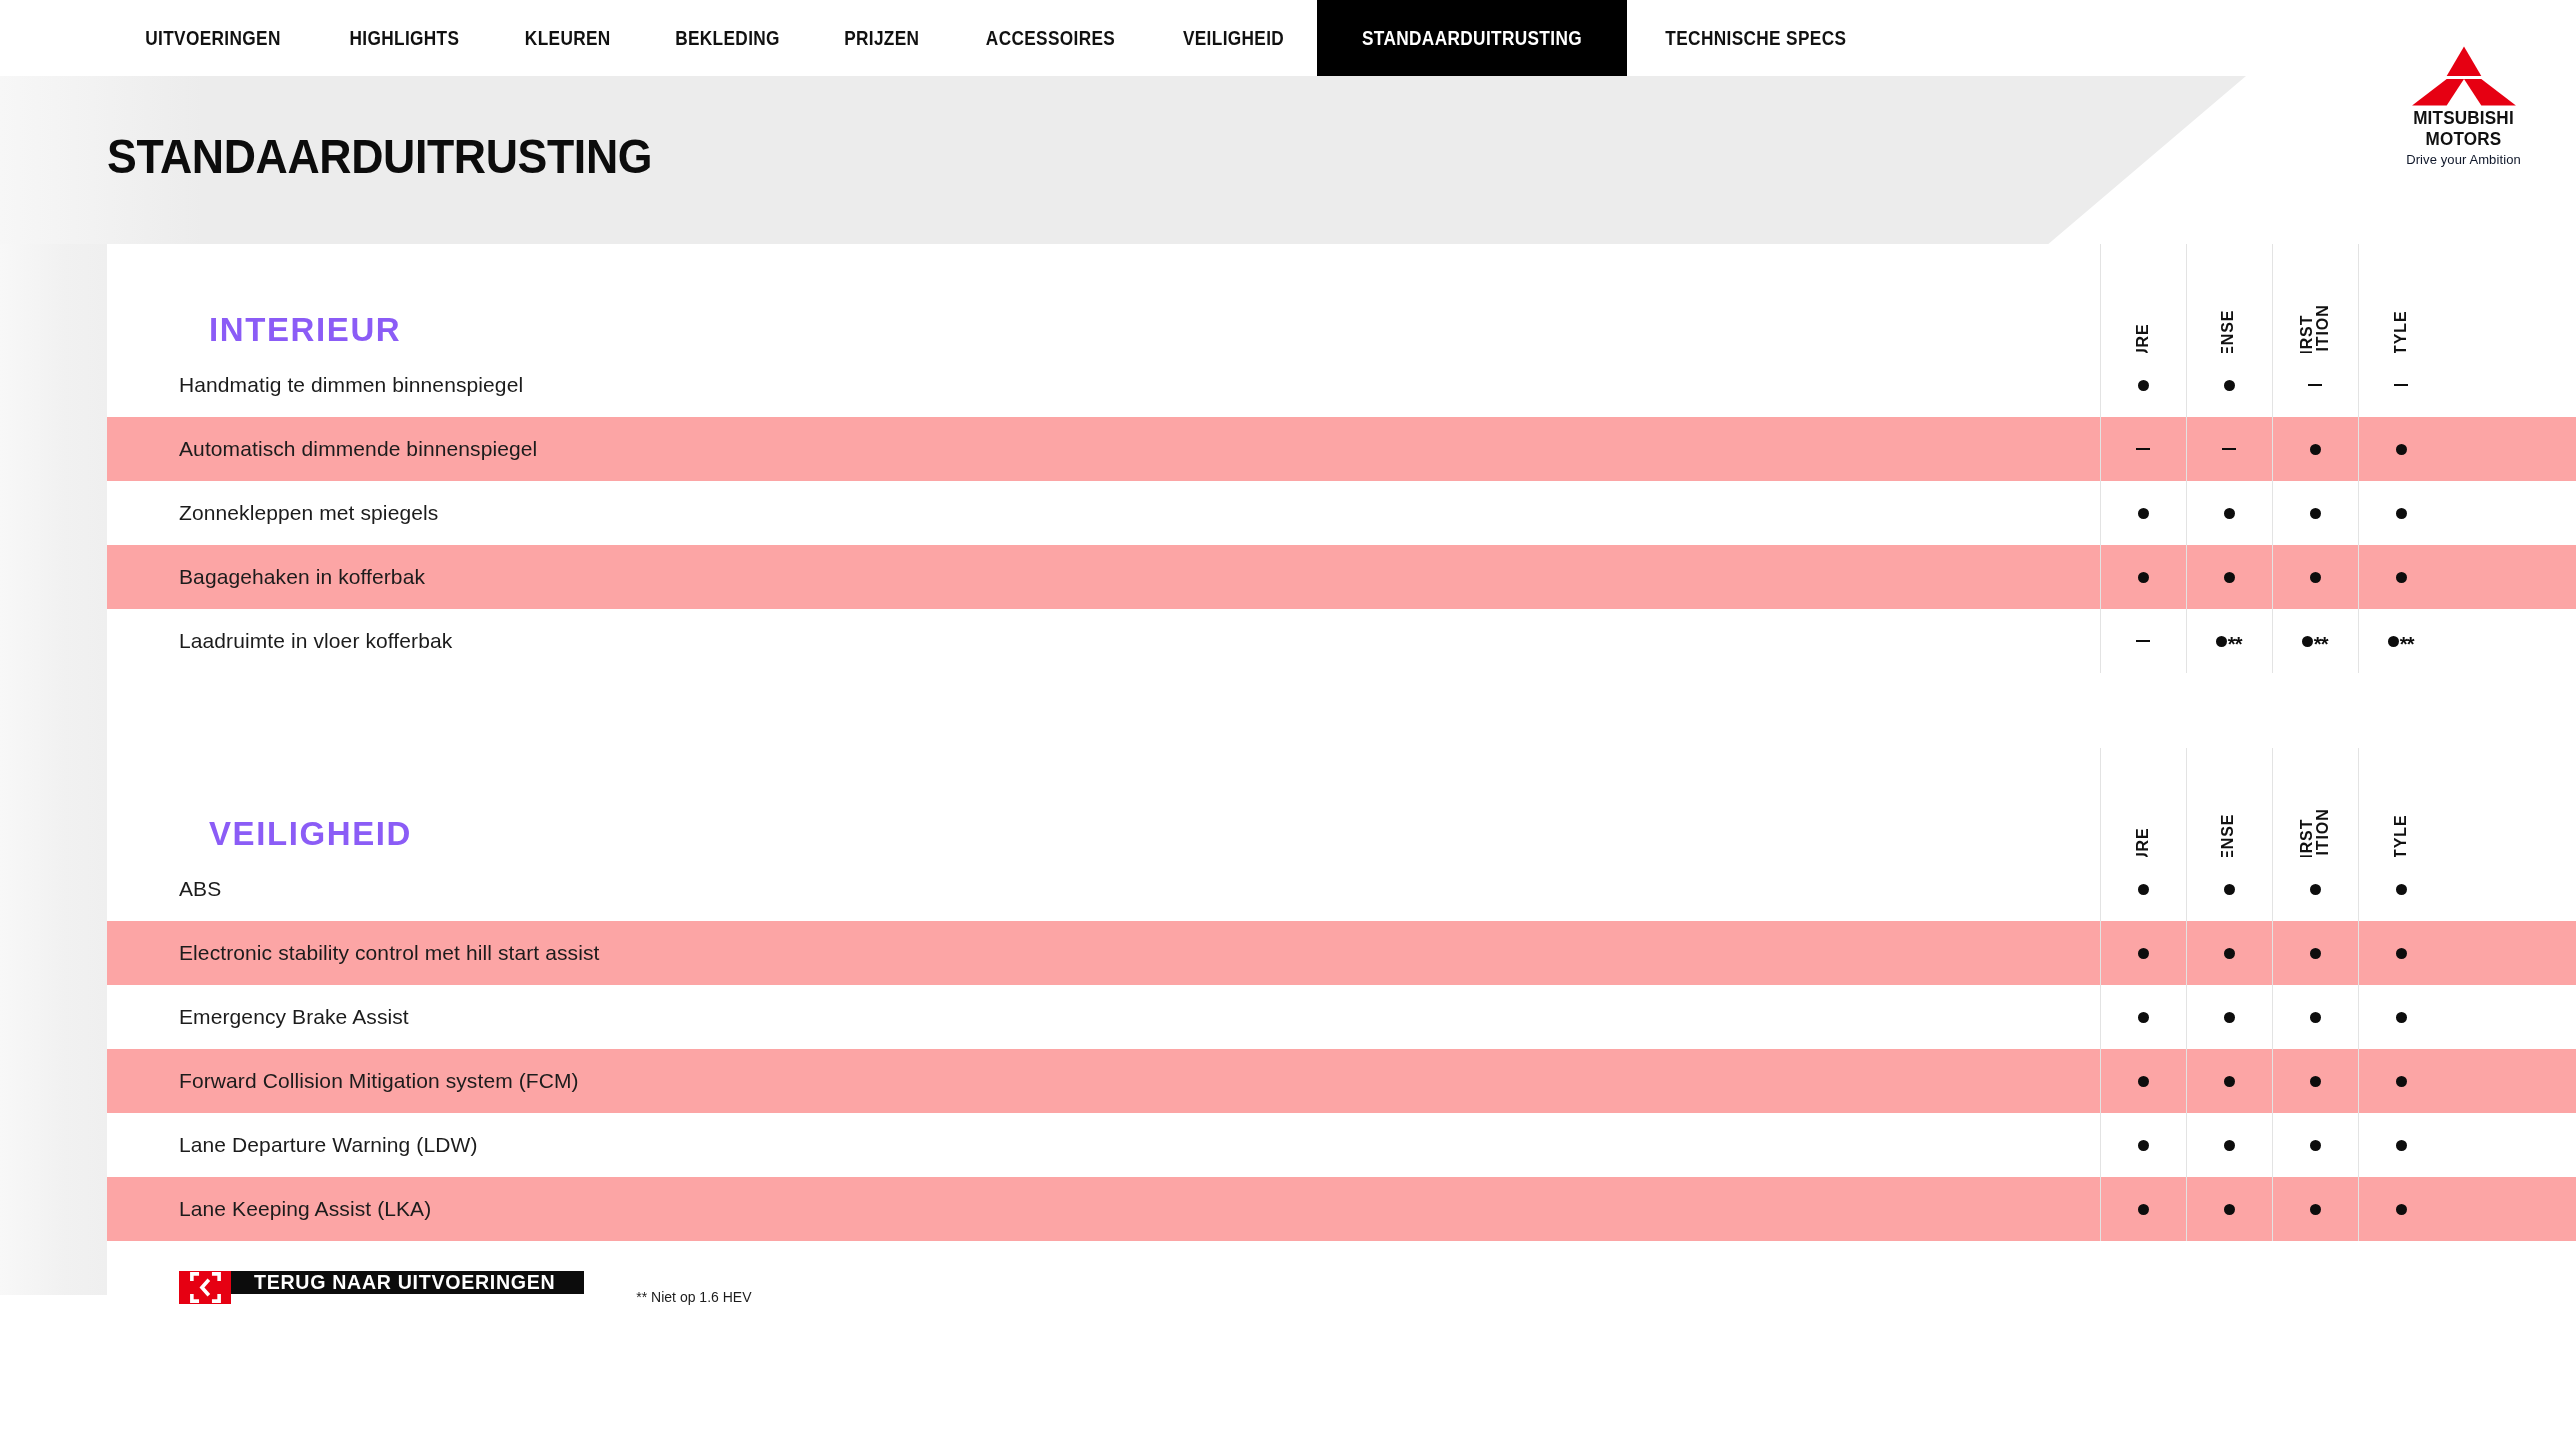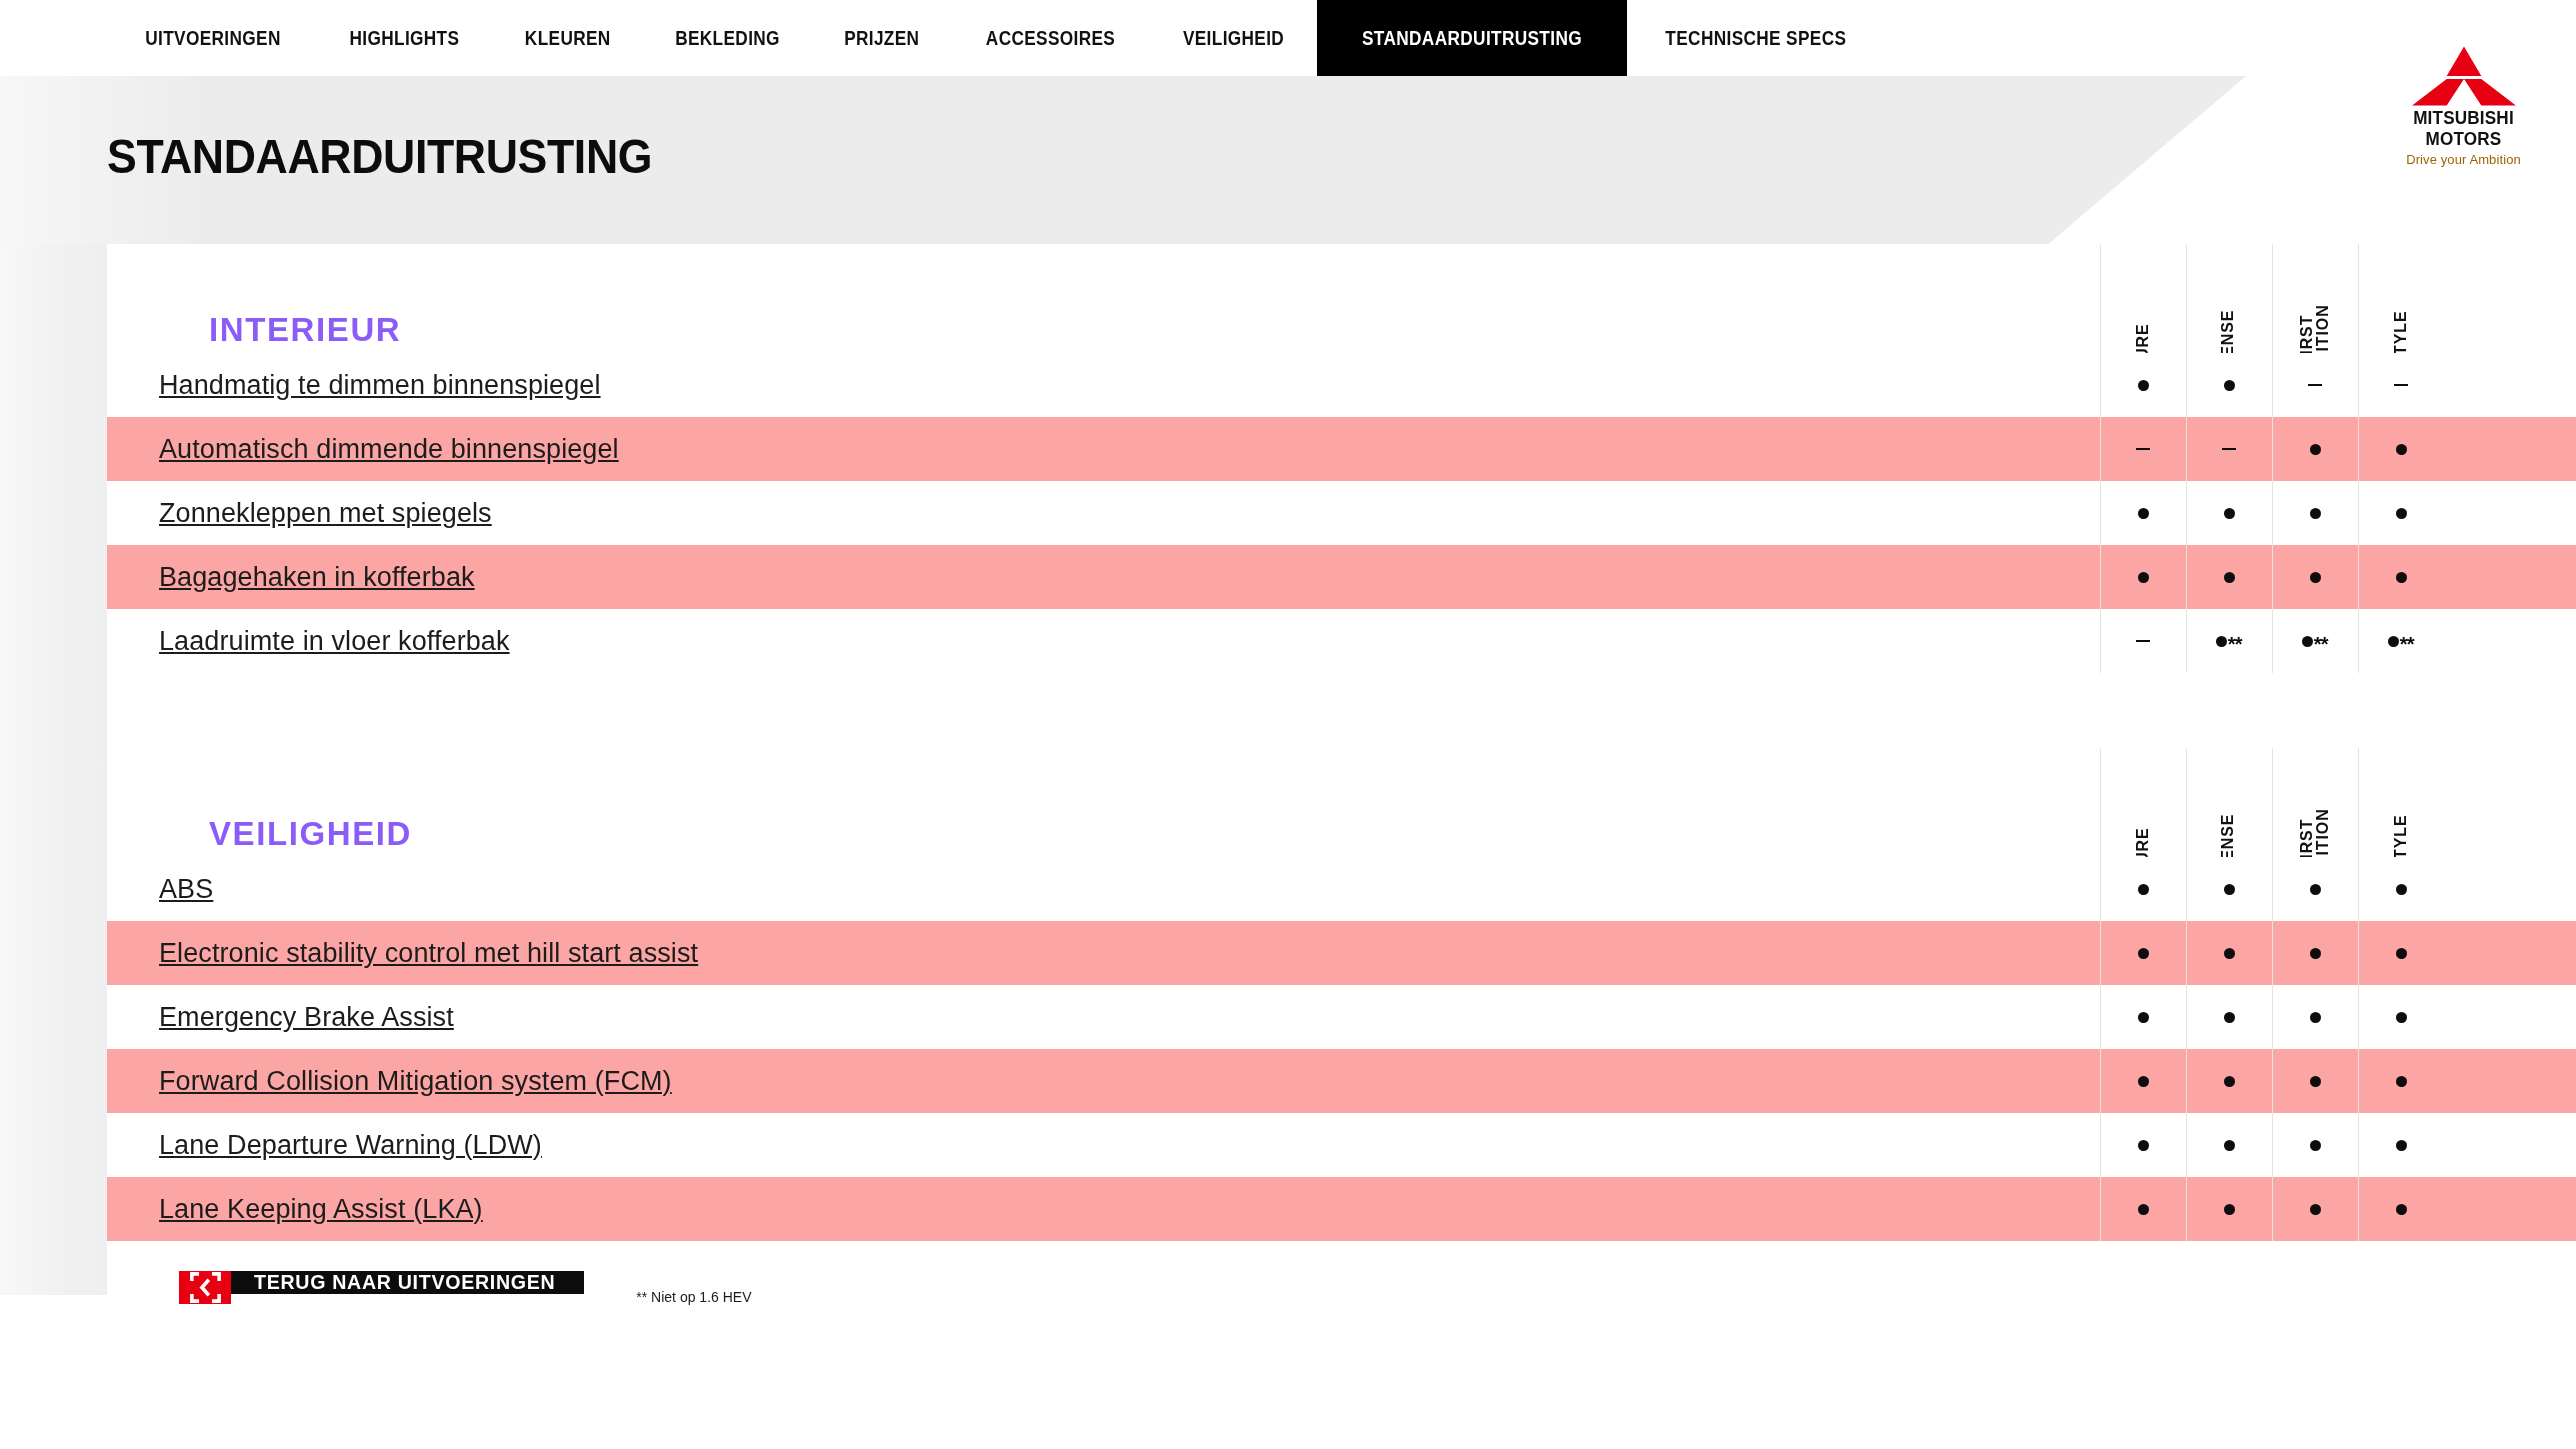--- a/index.html
+++ b/index.html
@@ -125,21 +125,21 @@
     font-weight: 700;
     letter-spacing: 0.2px;
     color: #111111;
     line-height: 1.02;
     margin-top: 2.2px;
     transform: scaleX(0.95);
   }
   .logo-tag {
     font-size: 13px;
     font-weight: 400;
-    color: #a16207;
+    color: #0f172a;
     margin-top: 3.6px;
     letter-spacing: 0.1px;
   }
 
   
   .content {
     position: absolute;
     top: 244px;
     left: 107px;
     width: 2469px;
@@ -219,28 +219,27 @@
   .row {
     position: relative;
     height: 64px;
     display: flex;
     align-items: center;
     background: #ffffff;
   }
   .row.alt { background: #fca5a5; }
 
   .row-label {
-    padding-left: 52px;
-    font-size: 27px;
+    padding-left: 72px;
+    font-size: 21px;
     color: #1c1c1c;
     font-weight: 400;
     letter-spacing: 0.1px;
     white-space: nowrap;
     flex: 1;
-    text-decoration: underline;
   }
   .row-cells {
     display: flex;
     margin-right: 132px;
   }
   .cell {
     width: 86px;
     display: flex;
     align-items: center;
     justify-content: center;

